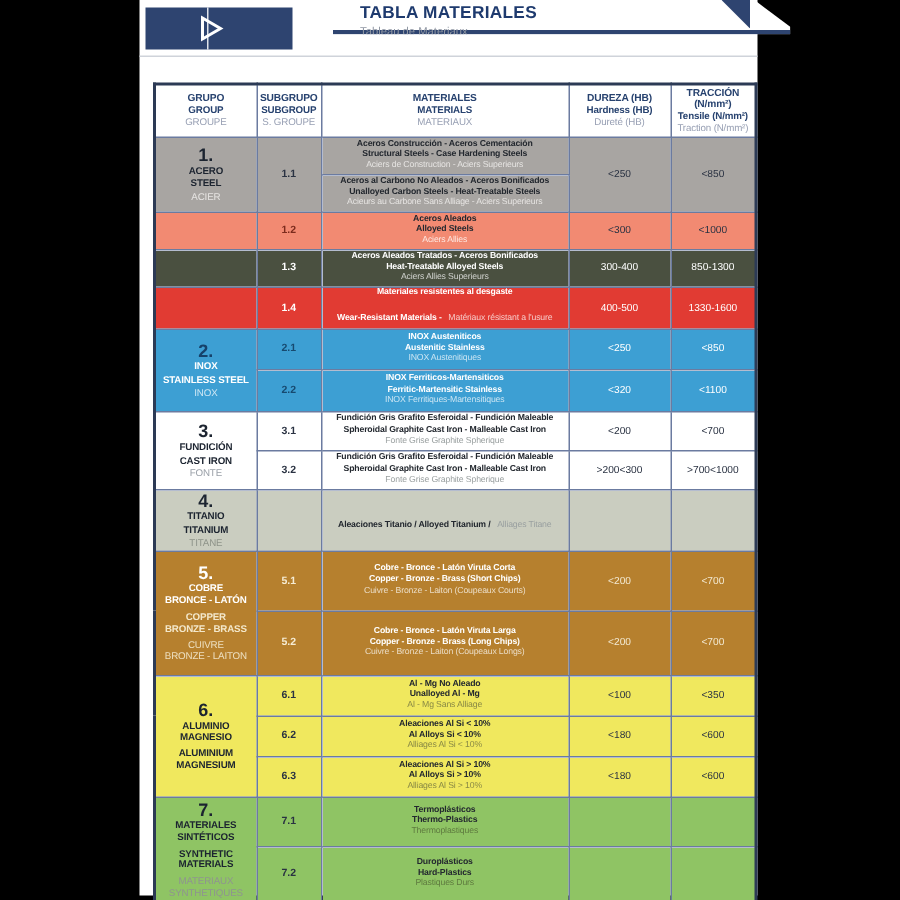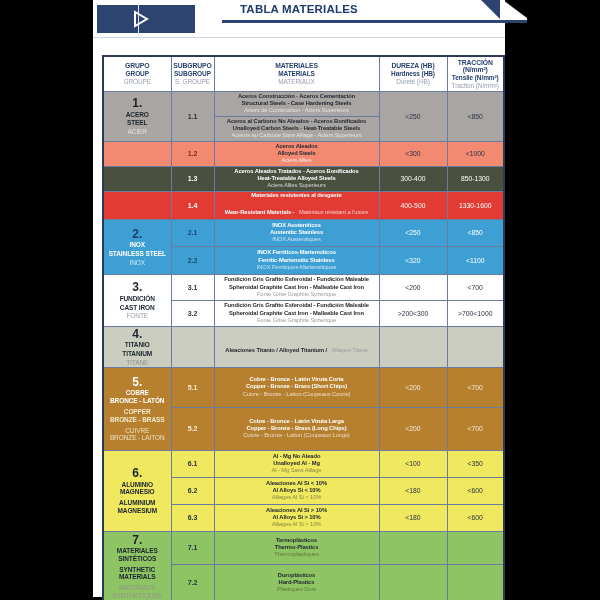--- a/index.html
+++ b/index.html
@@ -93,20 +93,21 @@
 
     <div class="banner">
       <div class="logo-band">
         <div class="logo-line"></div>
         <svg class="chev" width="22" height="22" viewBox="0 0 22 22">
           <path d="M5 4 L17 11 L5 18 Z" fill="none" stroke="#ffffff" stroke-width="2" stroke-linejoin="miter"></path>
         </svg>
       </div>
       <div class="title-box">
         <div class="t1">TABLA MATERIALES</div>
+        <div class="t3">Tableau de Materiaux</div>
       </div>
       <div class="fold"></div>
     </div>
     <div class="hairline"></div>
 
     <table class="t">
       <colgroup>
         <col style="width:68px">
           <col style="width:43px">
           <col style="width:165px">

